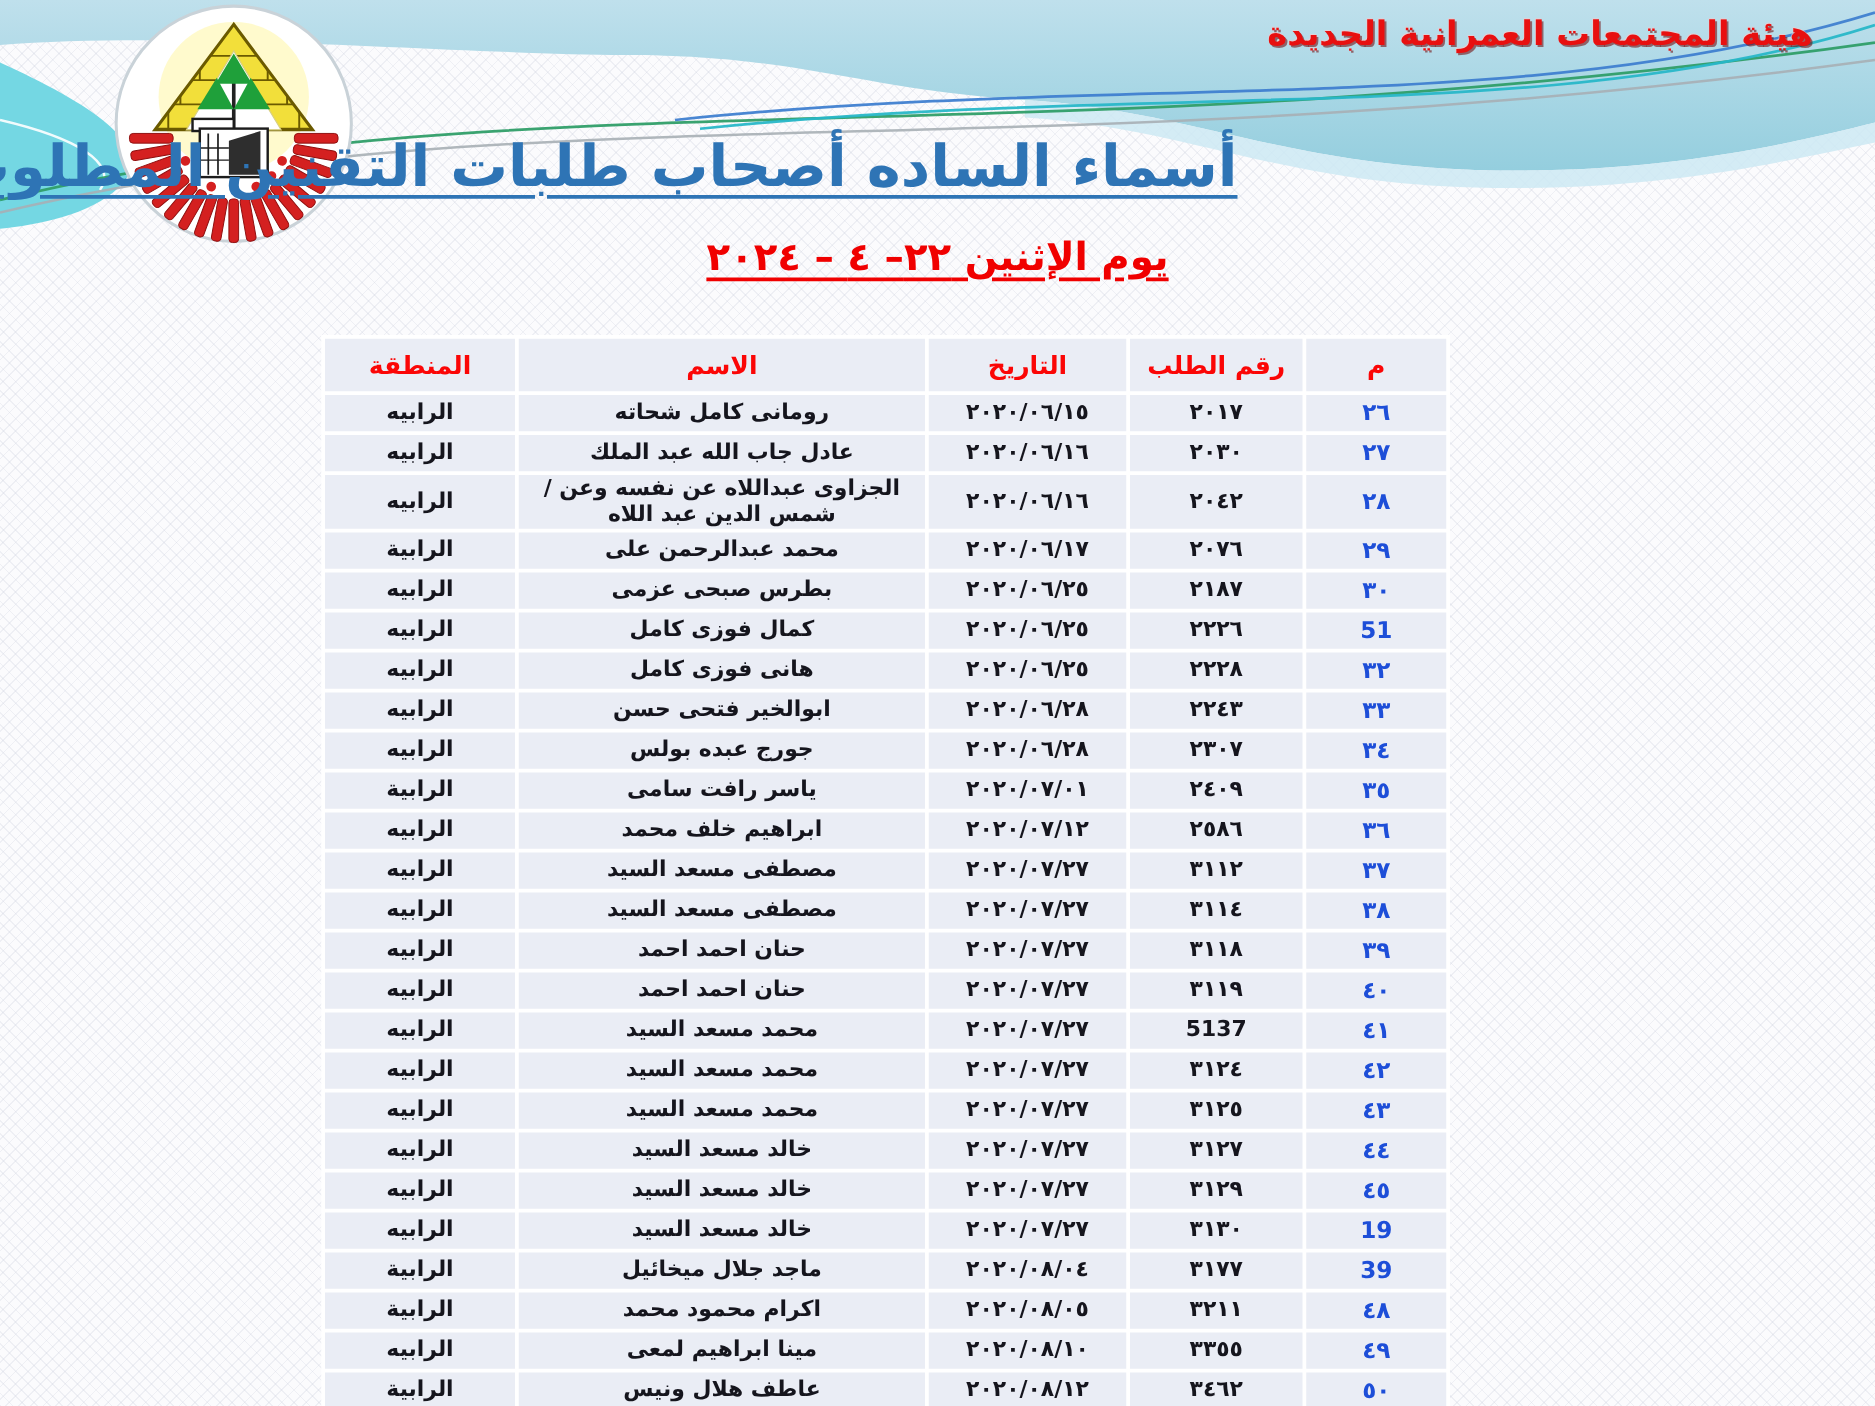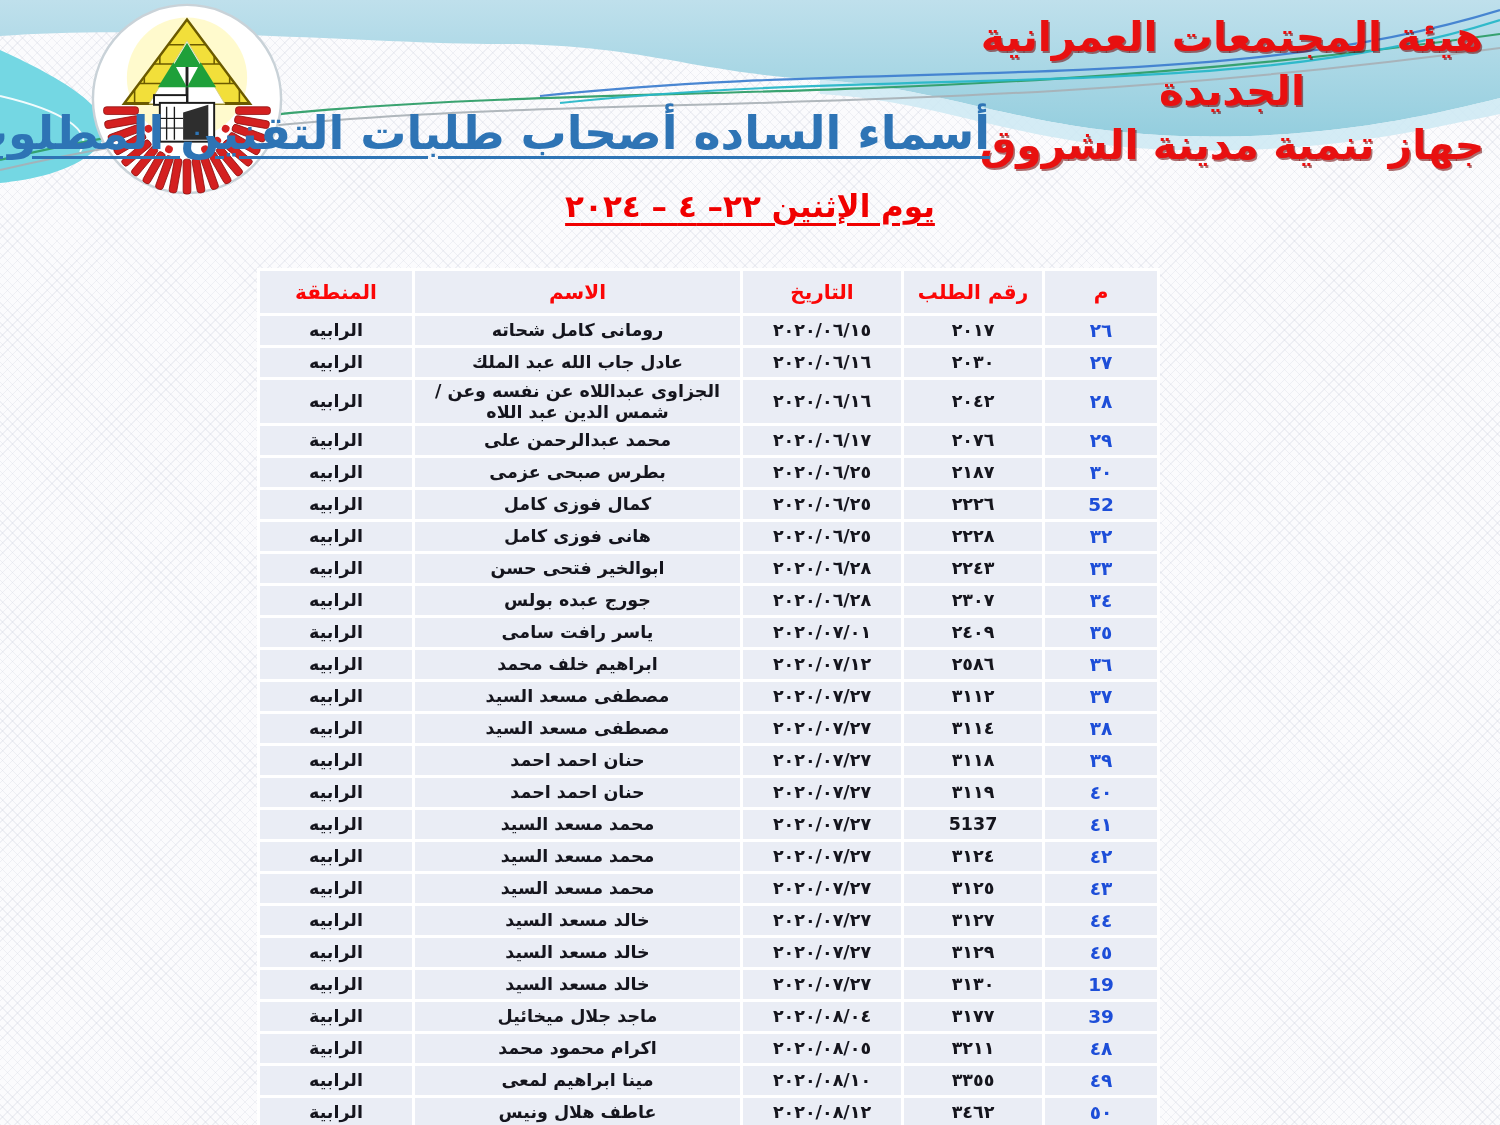--- a/index.html
+++ b/index.html
@@ -9,21 +9,21 @@
     background-color:#fbfbfd;
     background-image:
       repeating-linear-gradient(45deg, rgba(205,209,222,.28) 0 1px, transparent 1px 7px),
       repeating-linear-gradient(-45deg, rgba(205,209,222,.28) 0 1px, transparent 1px 7px);
   }
   
   .banner{position:absolute;top:0;left:0;width:1500px;height:235px;pointer-events:none;}
   .logo{position:absolute;top:2px;left:90px;width:194px;height:194px;}
   .org-text{
     position:absolute;top:10px;right:8px;width:520px;text-align:center;
-    color:#e81010;font-weight:bold;font-size:41px;line-height:1.32;
+    color:#e81010;font-weight:bold;font-size:27px;line-height:1.32;
     text-shadow:1.5px 1.5px 0 rgba(110,0,0,.55), -0.5px -0.5px 0 rgba(255,200,200,.6);
     direction:rtl;
   }
   .main-title{
     position:absolute;top:106px;left:250px;width:740px;text-align:center;white-space:nowrap;
     color:#2e74b5;font-weight:bold;font-size:46px;direction:rtl;
     text-decoration:underline;text-decoration-thickness:2.5px;text-underline-offset:7px;
   }
   .date-title{
     position:absolute;top:188px;left:0;width:1500px;text-align:center;white-space:nowrap;
@@ -137,21 +137,20 @@
     <polygon points="96,114 122,106 122,142 96,142" fill="#2e2e2e" stroke="none"></polygon>
     <line x1="79" y1="108" x2="79" y2="142" stroke-width="1.4"></line>
     <line x1="87" y1="108" x2="87" y2="142" stroke-width="1.4"></line>
     <line x1="72" y1="120" x2="96" y2="120" stroke-width="1.2"></line>
     <line x1="72" y1="130" x2="96" y2="130" stroke-width="1.2"></line>
   </g>
 </svg>
 
 <div class="org-text">
   <div>هيئة المجتمعات العمرانية الجديدة</div>
-  <div>جهاز تنمية مدينة الشروق</div>
 </div>
 
 <div class="main-title">أسماء الساده أصحاب طلبات التقنين المطلوب حضورهم</div>
 <div class="date-title">يوم الإثنين ٢٢– ٤ – ٢٠٢٤</div>
 
 <div class="tbl-wrap">
   <table>
     <colgroup>
       <col class="w-no">
         <col class="w-req">
@@ -203,21 +202,21 @@
 
   <tr>
     <td class="c-no">٣٠</td>
     <td class="c-req">٢١٨٧</td>
     <td class="c-date">٢٠٢٠/٠٦/٢٥</td>
     <td class="c-name">بطرس صبحى عزمى</td>
     <td class="c-area">الرابيه</td>
   </tr>
 
   <tr>
-    <td class="c-no">52</td>
+    <td class="c-no">51</td>
     <td class="c-req">٢٢٢٦</td>
     <td class="c-date">٢٠٢٠/٠٦/٢٥</td>
     <td class="c-name">كمال فوزى كامل</td>
     <td class="c-area">الرابيه</td>
   </tr>
 
   <tr>
     <td class="c-no">٣٢</td>
     <td class="c-req">٢٢٢٨</td>
     <td class="c-date">٢٠٢٠/٠٦/٢٥</td>

